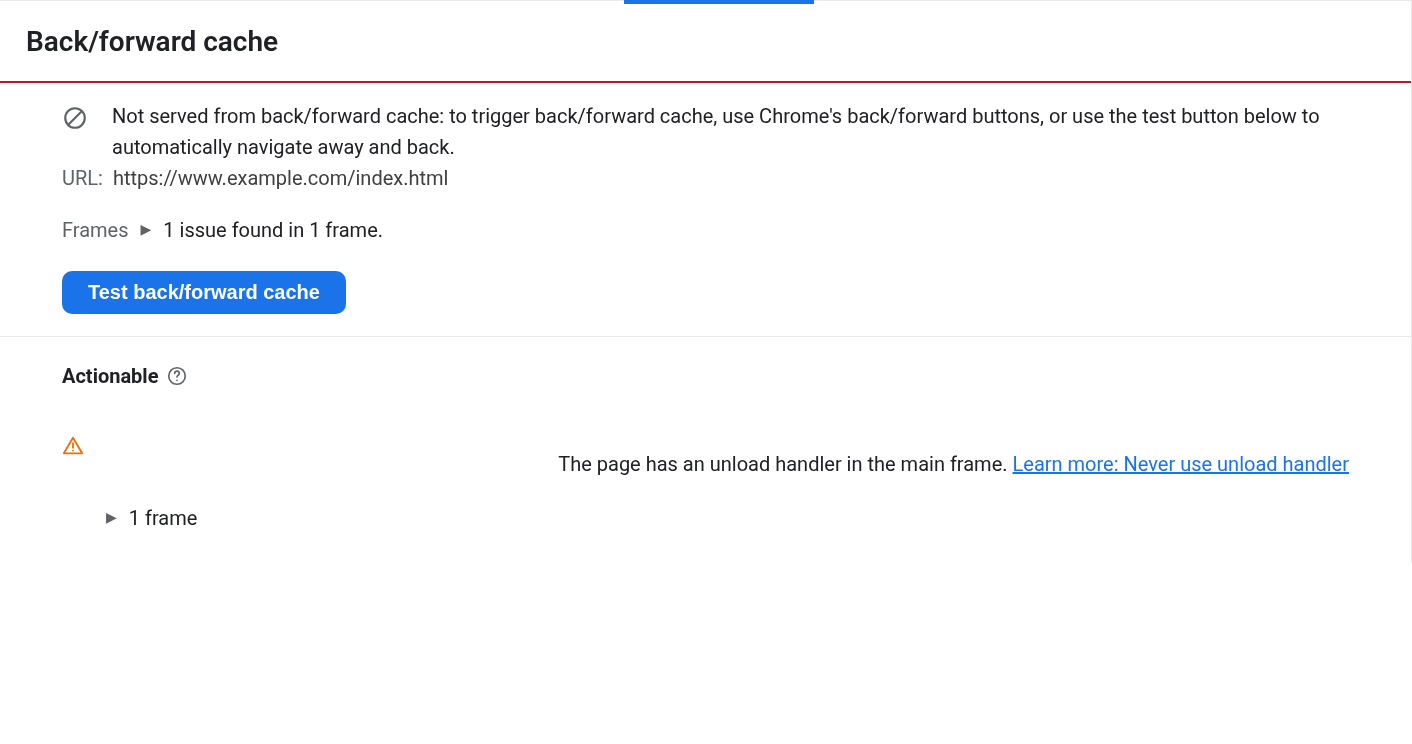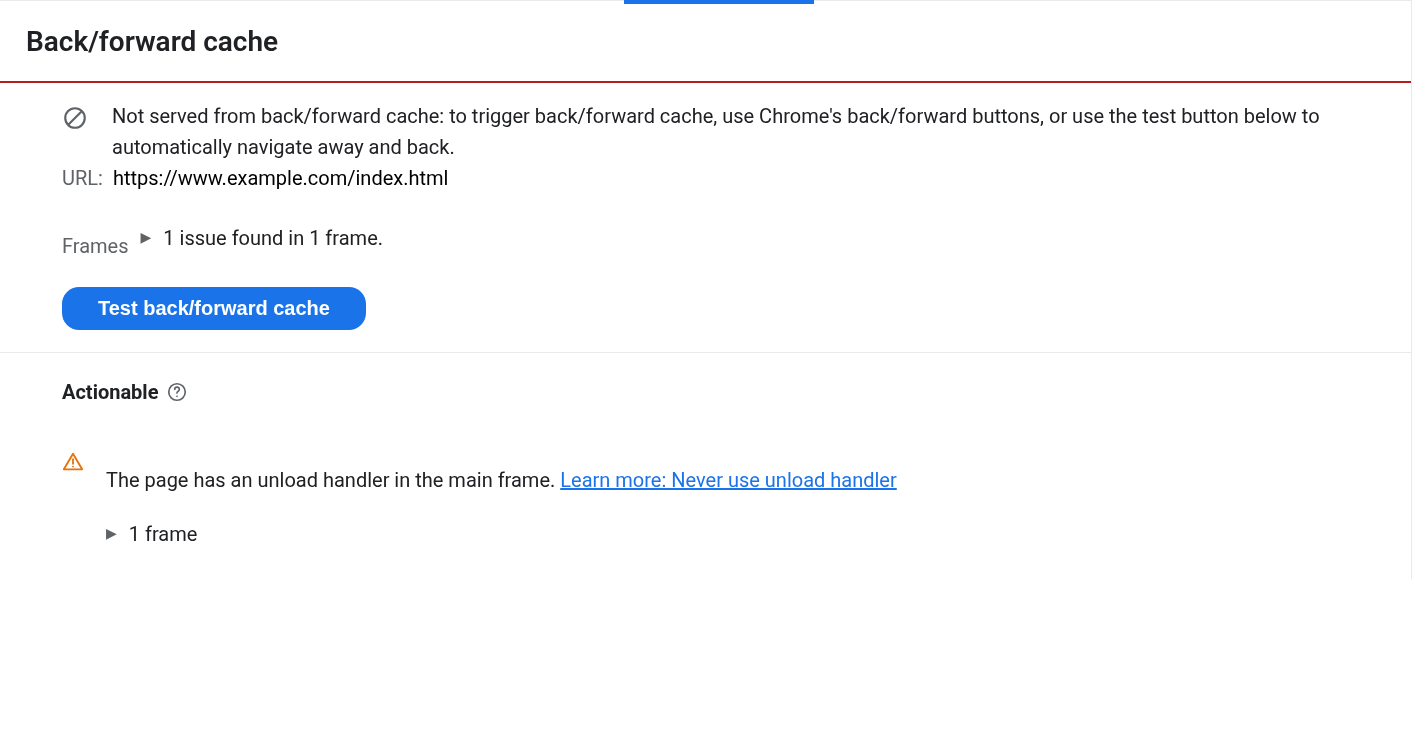--- a/index.html
+++ b/index.html
@@ -55,53 +55,53 @@
     .kv {
       display: flex;
       align-items: center;
       gap: 10px;
       font-size: 20px;
     }
     .kv .key {
       color: #5f6368;
     }
     .kv .val {
-      color: #000000;
+      color: #404040;
     }
     .frames-row {
       display: flex;
       align-items: center;
       gap: 12px;
       margin-top: 22px;
       font-size: 20px;
     }
     .frames-row .key {
       color: #5f6368;
-      margin-top: 16px;
     }
     .triangle {
       display: inline-block;
       color: #5f6368;
       font-size: 14px;
       transform: translateY(-1px);
       user-select: none;
     }
     .test-btn {
       margin-top: 26px;
       background: #1a73e8;
       color: #fff;
       border: none;
-      border-radius: 17px;
-      padding: 10px 36px;
+      border-radius: 10px;
+      padding: 10px 26px;
       font-size: 20px;
       font-weight: 600;
       cursor: pointer;
     }
     .section2 {
       padding: 24px 62px 30px;
+      text-align: right;
     }
     .actionable-head {
       display: flex;
       align-items: center;
       gap: 8px;
       font-size: 20px;
       font-weight: 700;
       color: #202124;
     }
     .help-icon {

